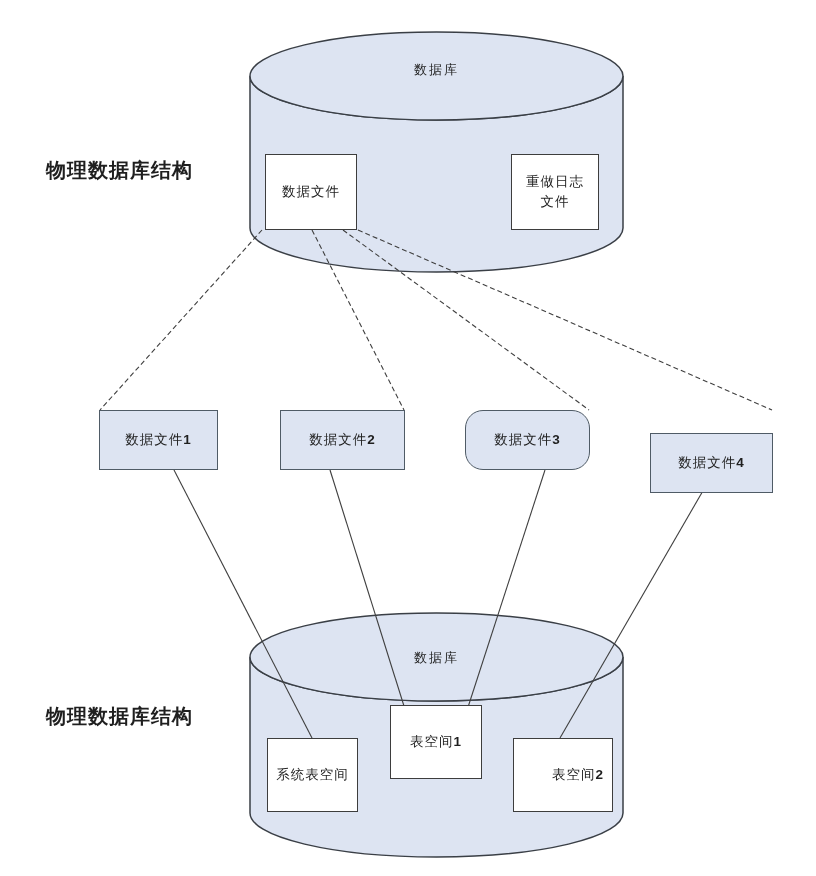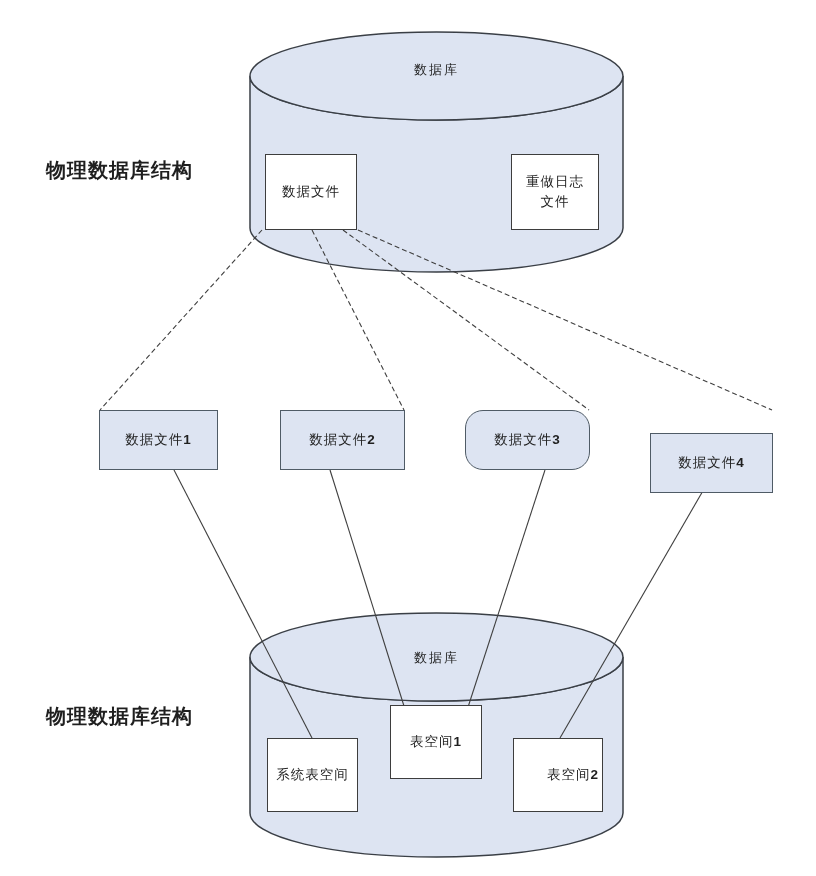--- a/index.html
+++ b/index.html
@@ -89,17 +89,17 @@
   <div class="box blue-box" style="left:650px;top:433px;width:123px;height:60px;">
     <span><span>数据文件</span><b>4</b></span>
   </div>
 
   <div class="box white-box" style="left:267px;top:738px;width:91px;height:74px;">
     <span><span>系统表空间</span><b></b></span>
   </div>
   <div class="box white-box" style="left:390px;top:705px;width:92px;height:74px;">
     <span><span>表空间</span><b>1</b></span>
   </div>
-  <div class="box white-box" style="left:513px;top:738px;width:90px;height:74px;padding-left:30px;">
+  <div class="box white-box" style="left:513px;top:738px;width:100px;height:74px;padding-left:30px;">
     <span><span>表空间</span><b>2</b></span>
   </div>
 
 </div>
 
 </body></html>

